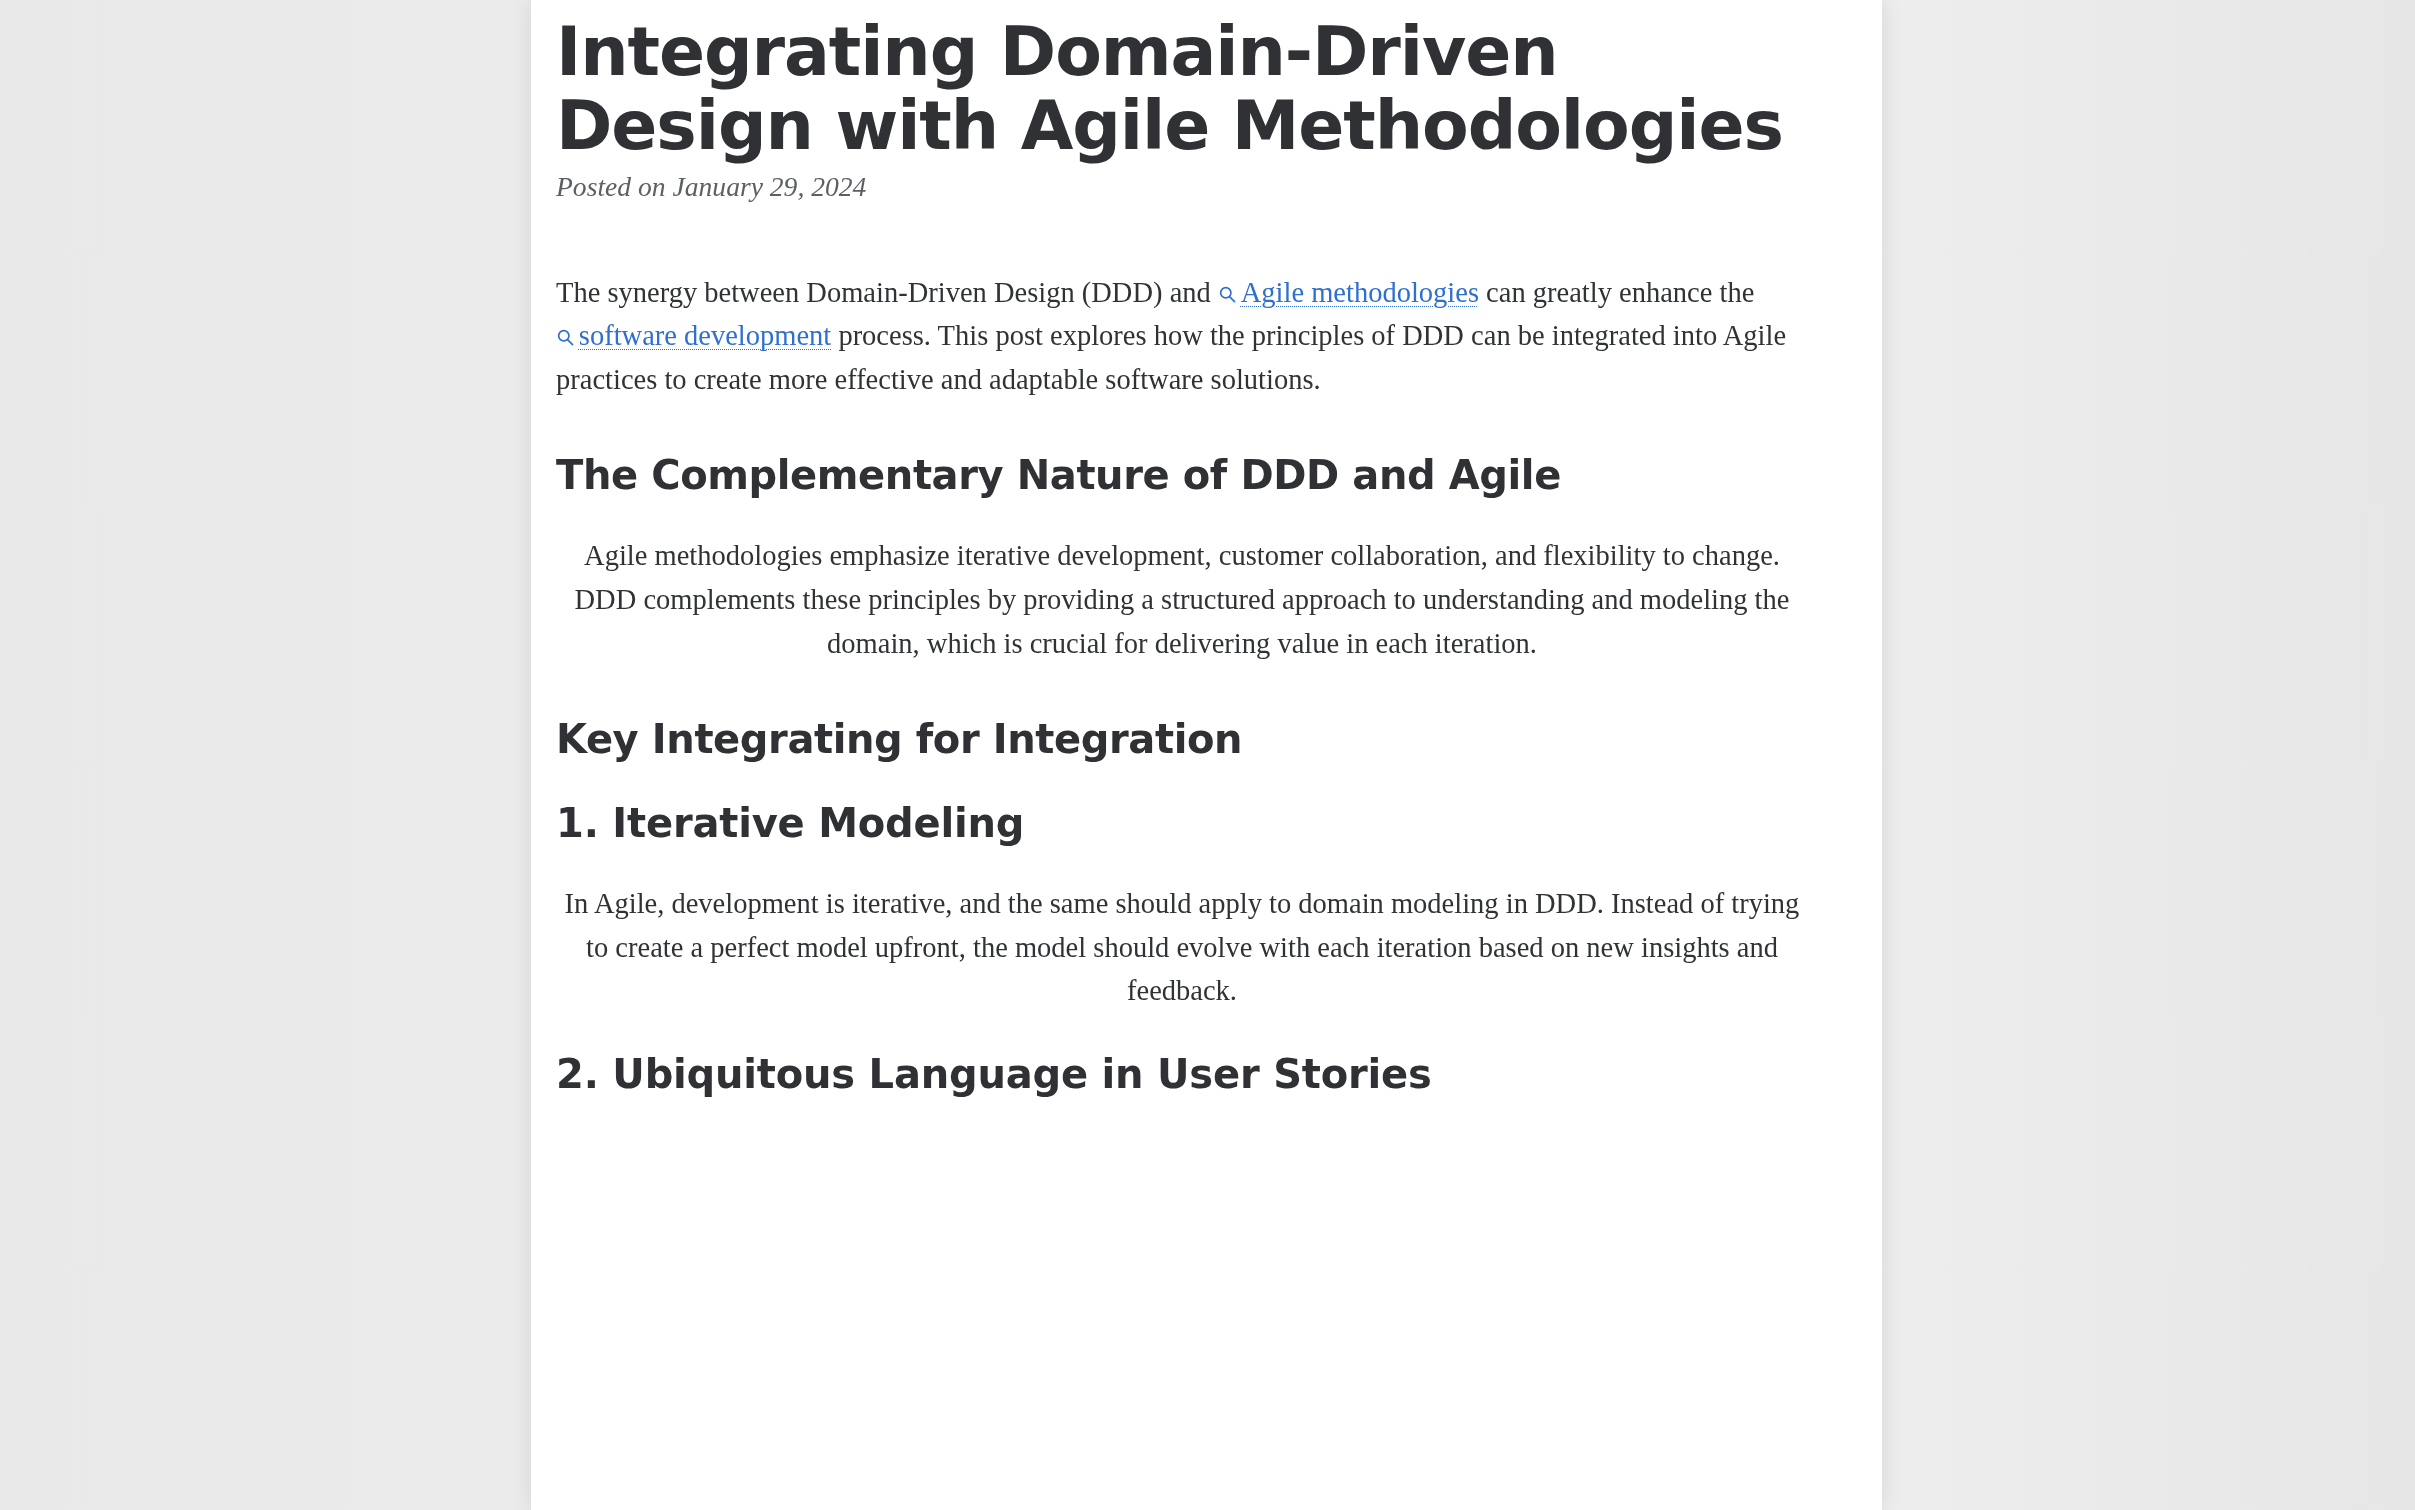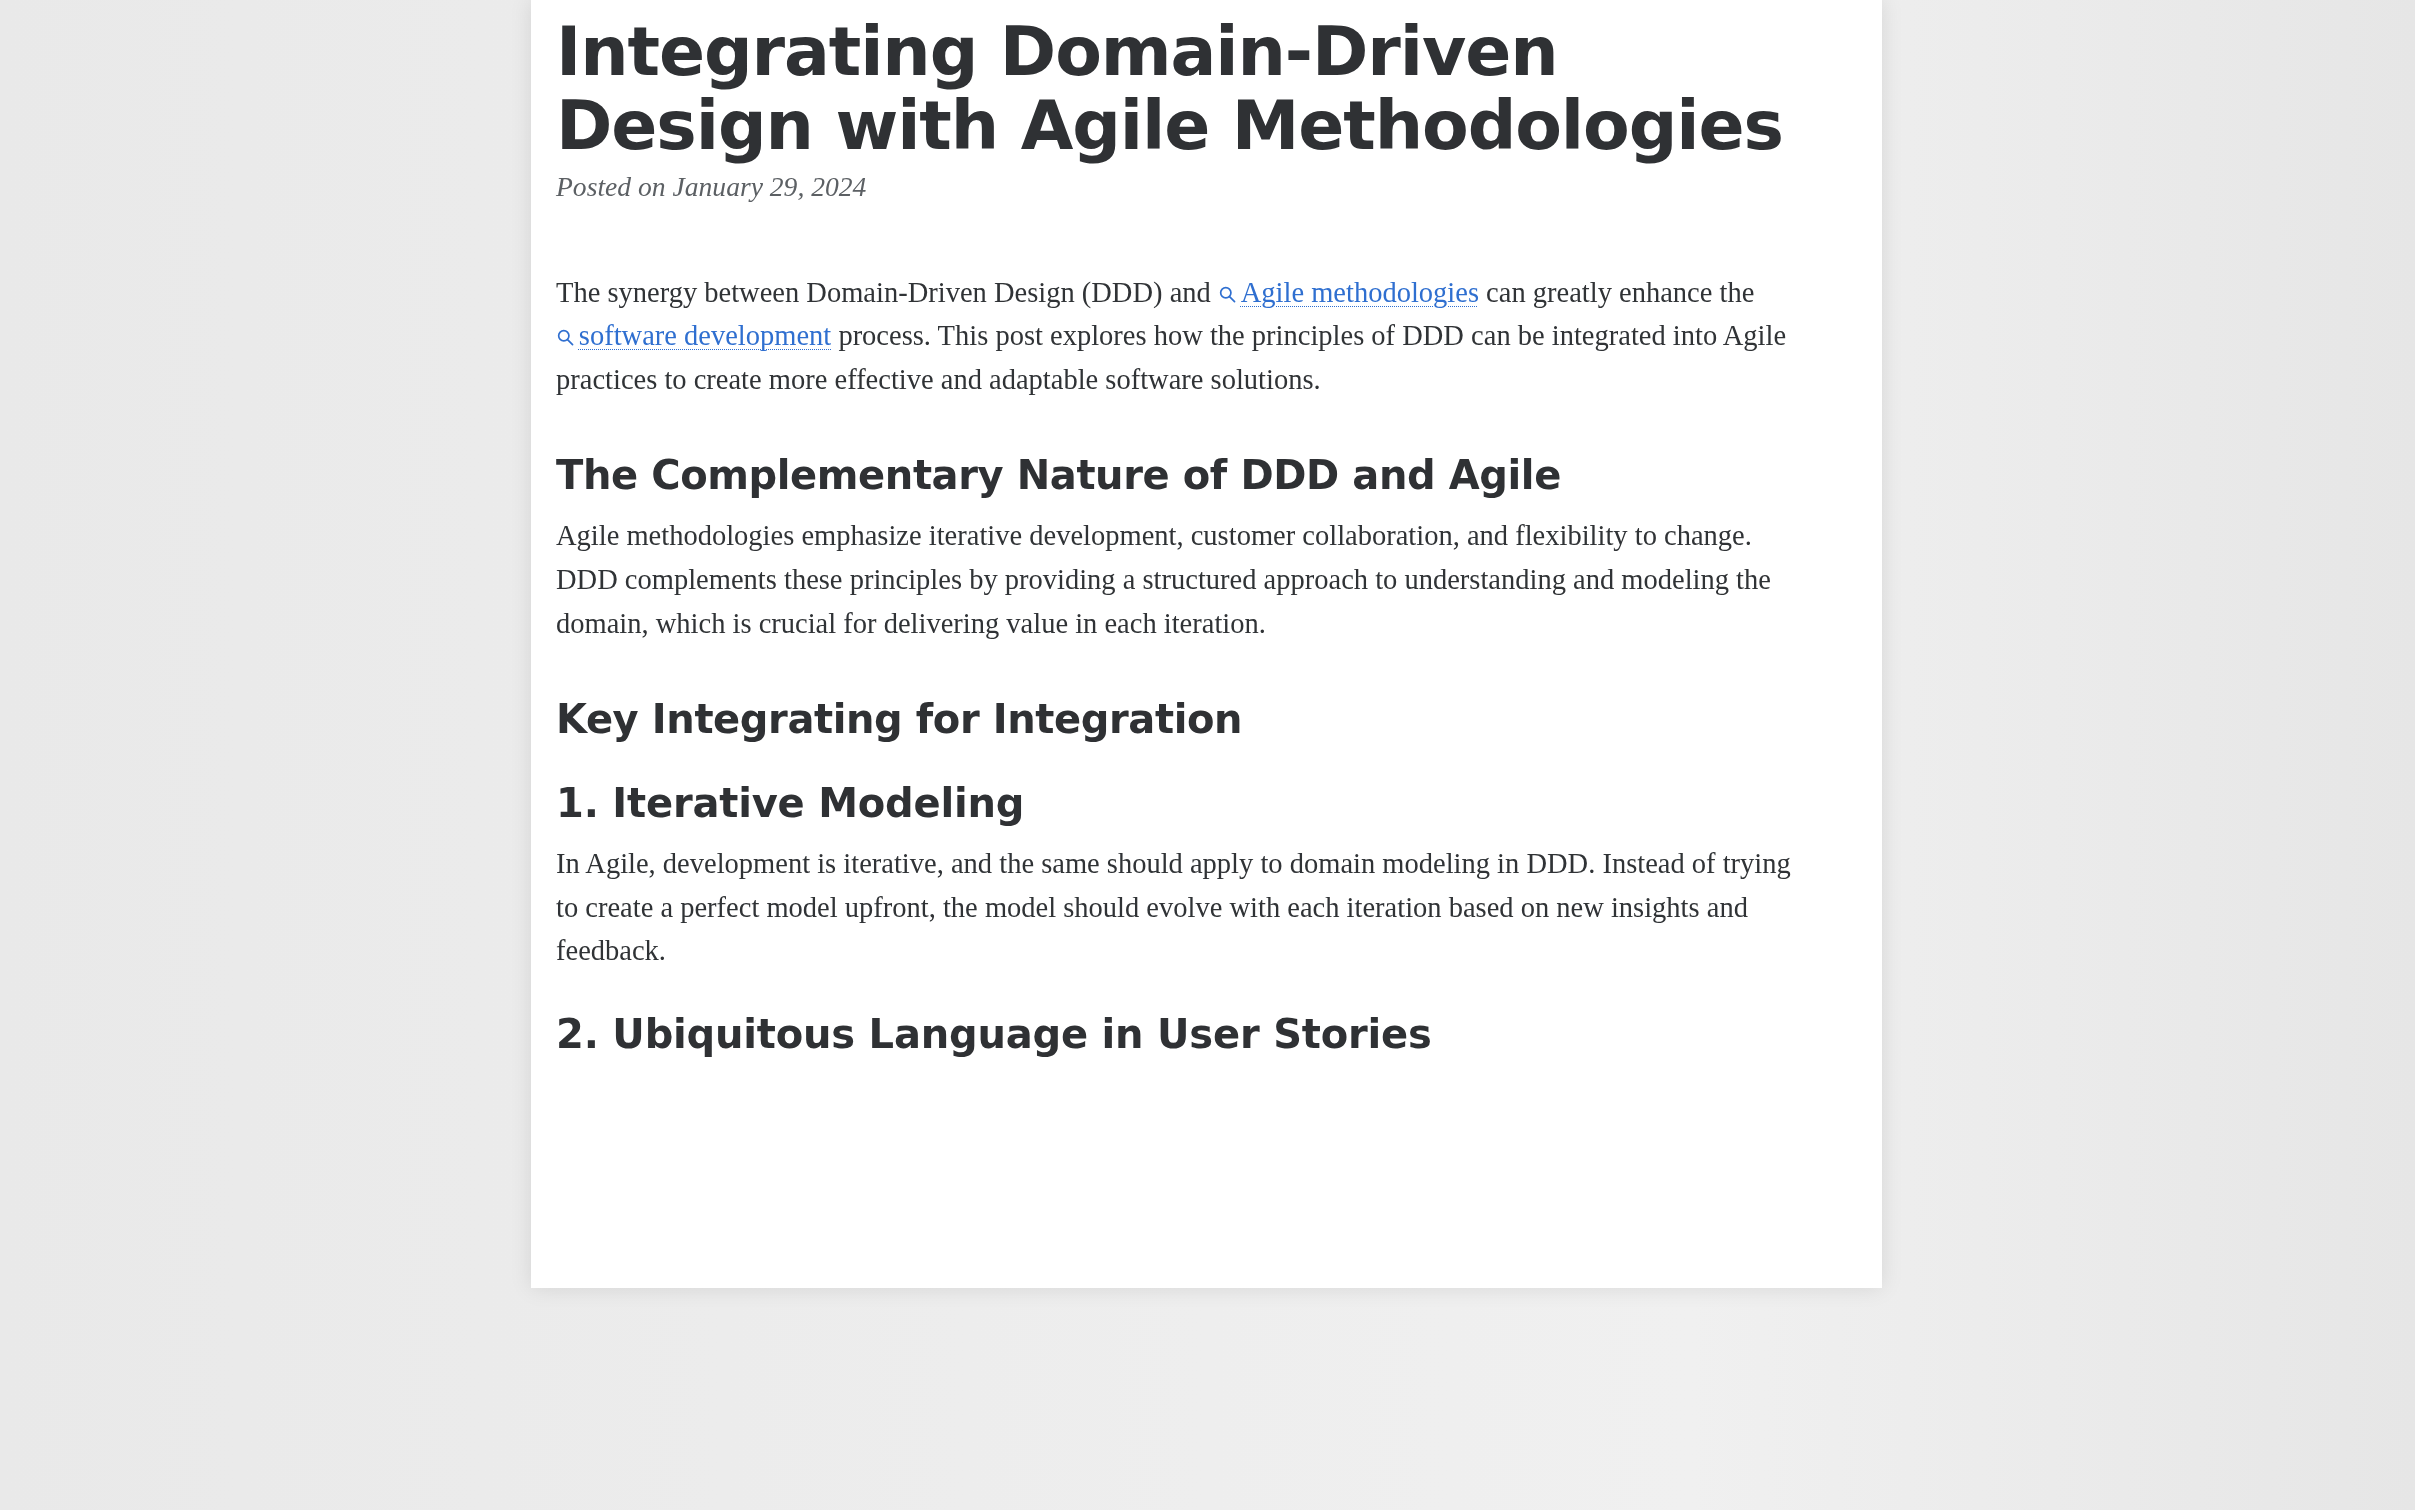--- a/index.html
+++ b/index.html
@@ -16,21 +16,21 @@
   .page-backdrop {
     position: absolute;
     inset: 0;
     background: linear-gradient(to right, #e9e9e9 0%, #ededed 40%, #f0f0f0 70%, #e6e6e6 100%);
   }
   .article-sheet {
     position: absolute;
     left: 531px;
     top: 0;
     width: 1351px;
-    height: 1288px;
+    height: 1510px;
     background: #ffffff;
     box-shadow: 0 0 21px rgba(0,0,0,0.10);
   }
   .article-inner {
     padding: 0 74px 0 25px;
     width: 1252px;
   }
   .top-spacer { height: 5.7px; }
 
   .article-title {
@@ -96,21 +96,21 @@
     margin: 51px 0 0 0;
   }
   h3.sub-head {
     font-family: "DejaVu Sans", sans-serif;
     font-weight: bold;
     font-size: 40px;
     letter-spacing: -0.2px;
     color: #2f3134;
     margin: 38px 0 0 0;
   }
-  .para-after-head { margin-top: 16px; }
+  .para-after-head { margin-top: 36px; text-align: center; }
 </style>
 </head>
 <body>
 
 <div class="page-backdrop"></div>
 
 <div class="article-sheet">
   <div class="article-inner">
     <div class="top-spacer"></div>
 

